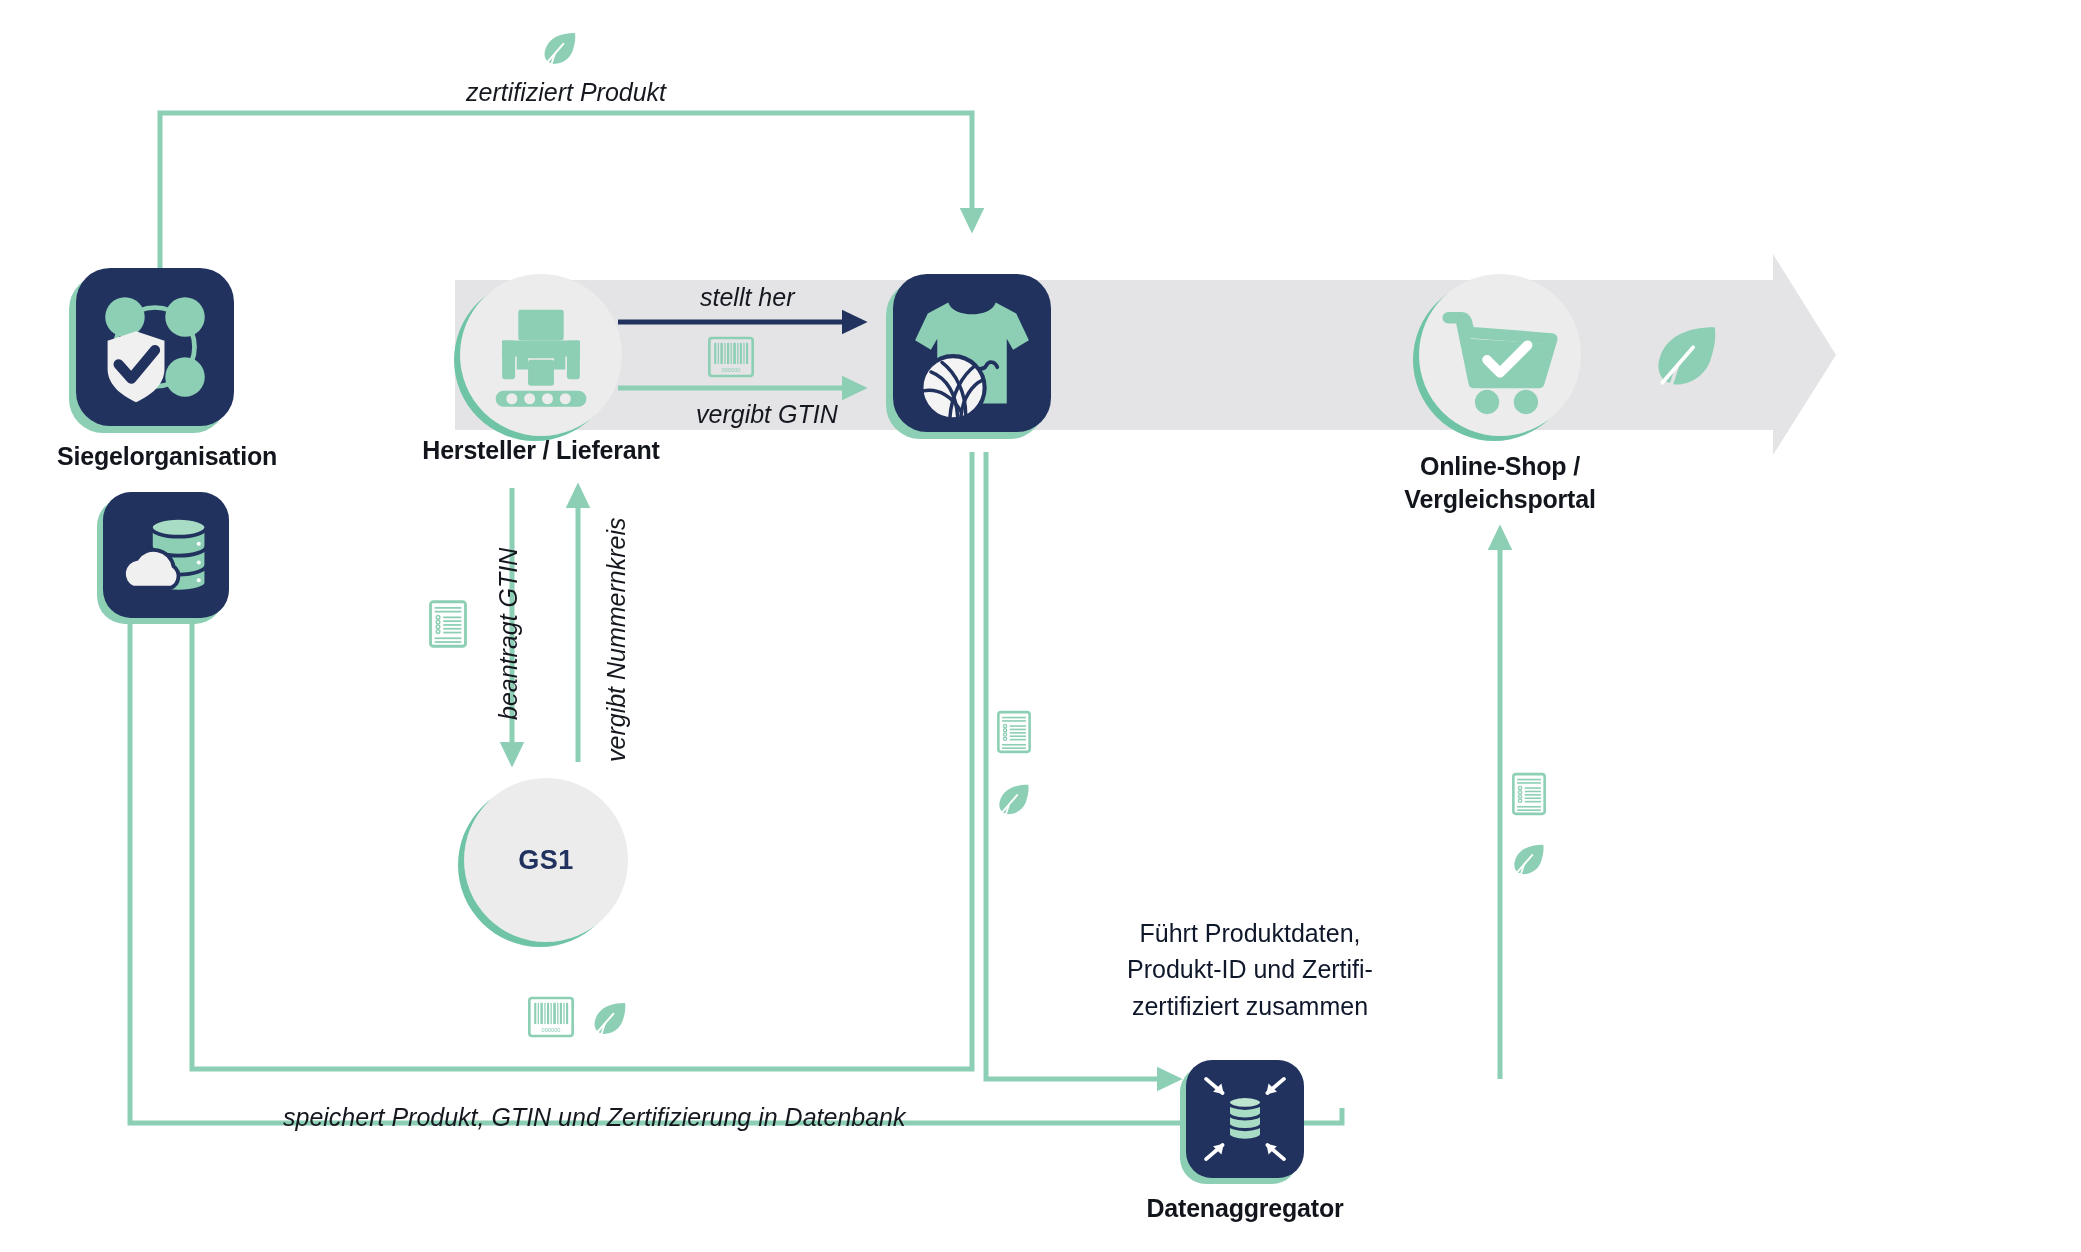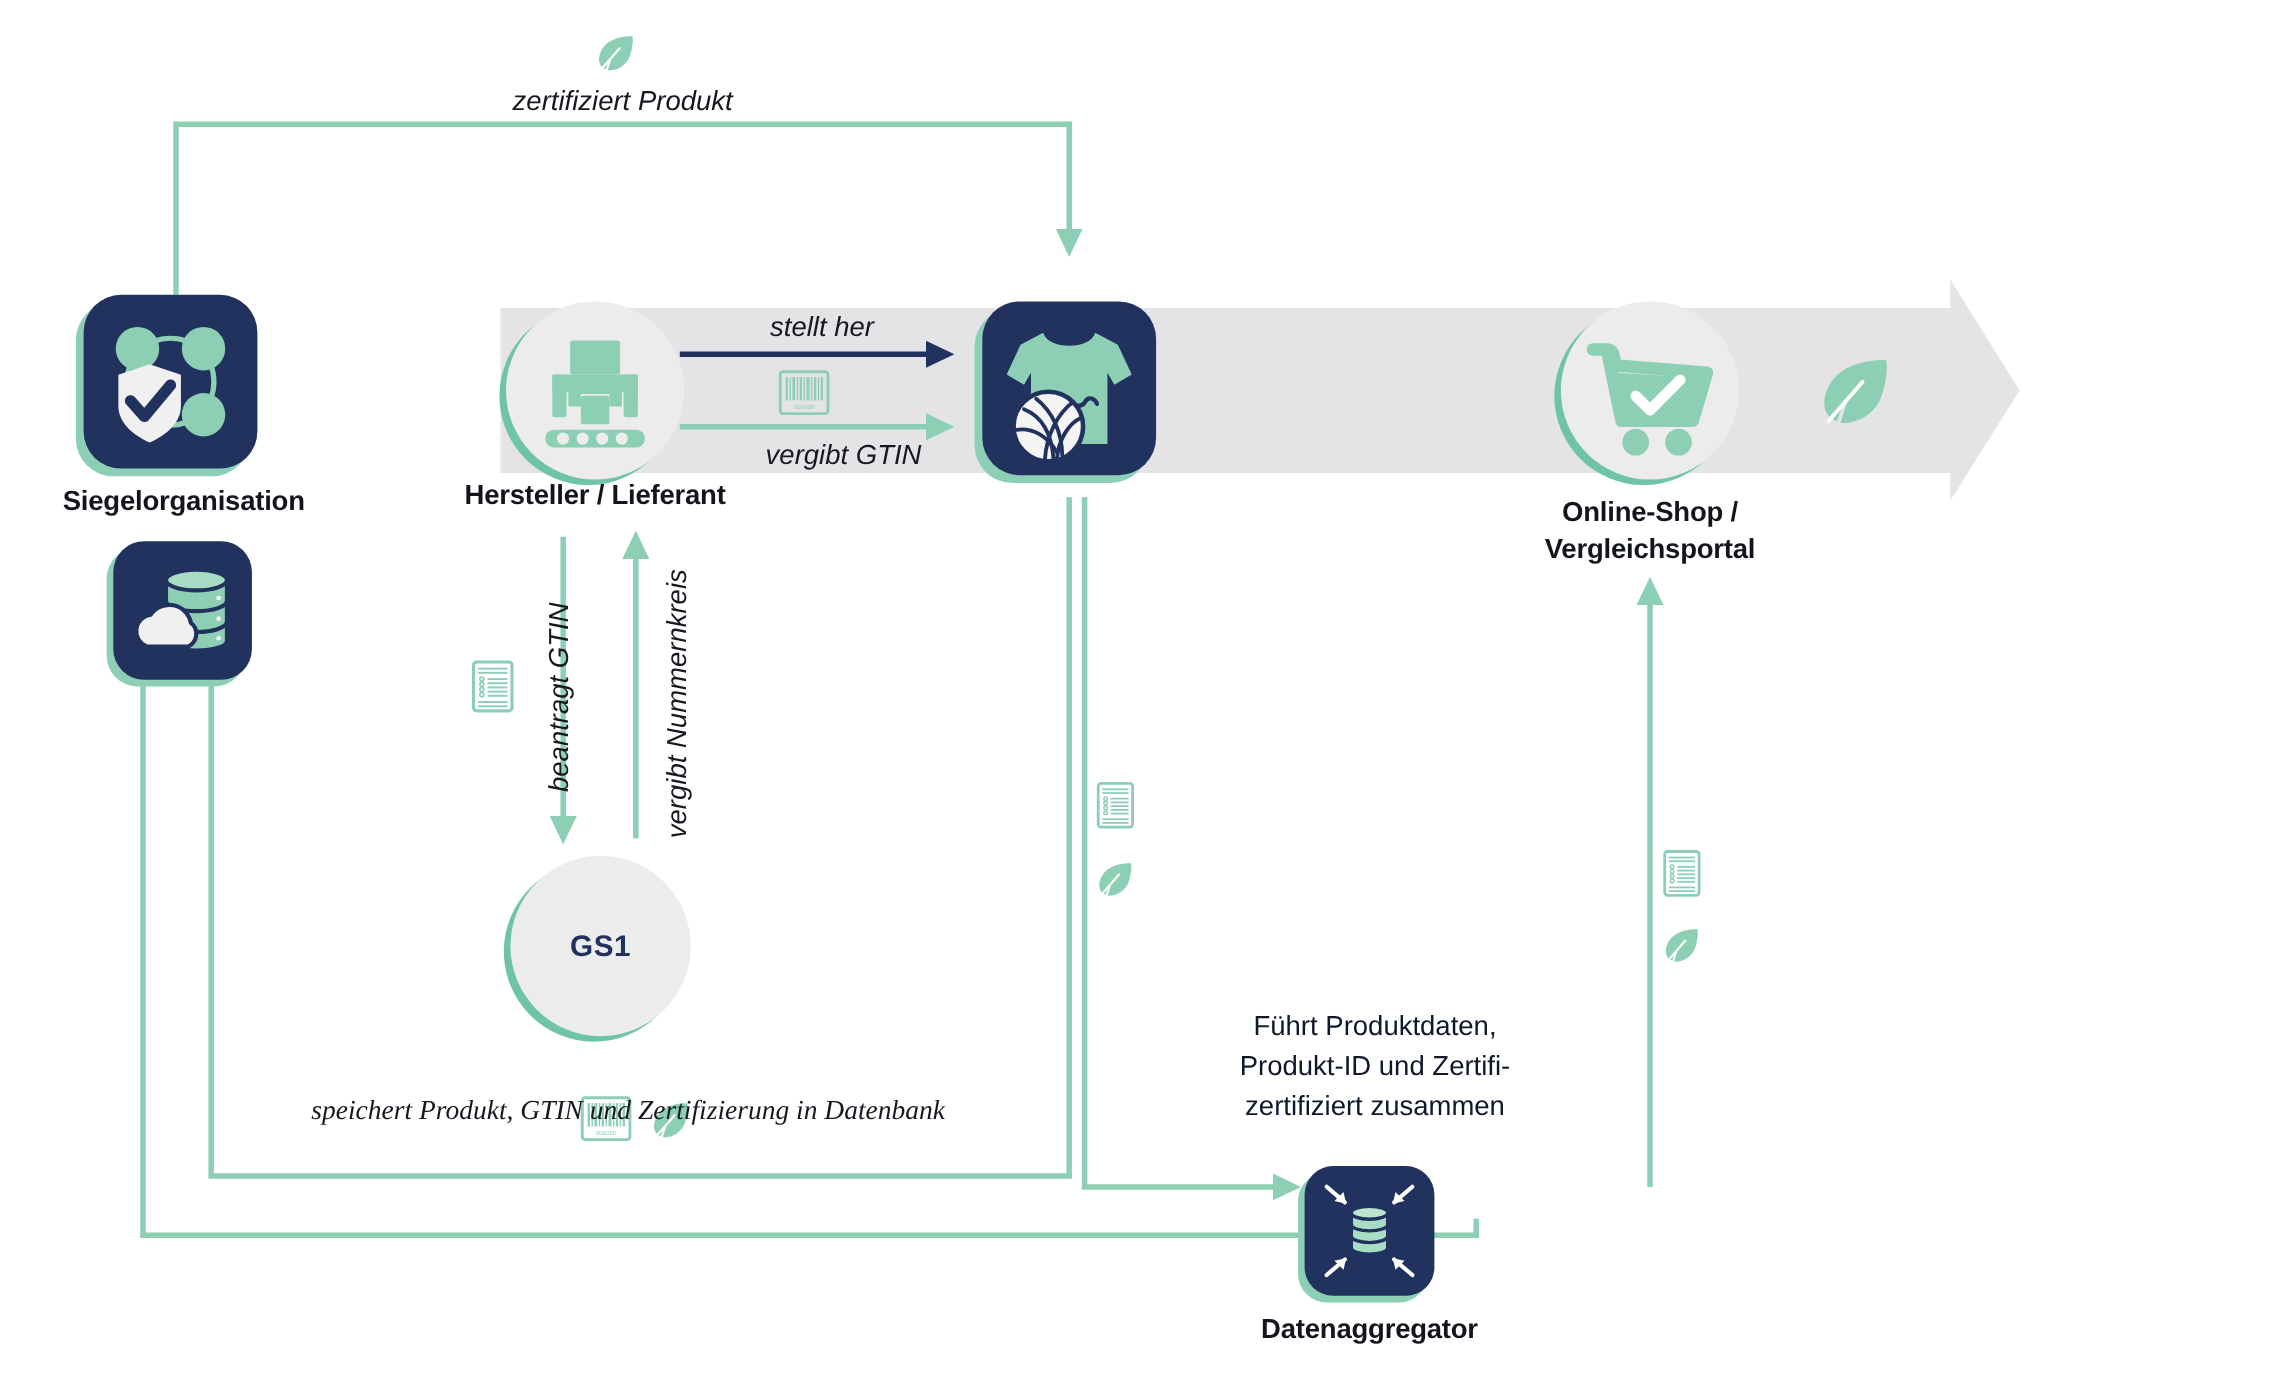--- a/index.html
+++ b/index.html
@@ -264,21 +264,21 @@
       </g>
       <text x="26" y="40" font-family="'Liberation Sans',sans-serif" font-size="6.4" fill="#8ccfb4" text-anchor="middle">000000</text>
     </svg>
   </div>
   <div class="ico" style="left:590px;top:998px;">
     <svg width="40" height="40" viewBox="0 0 48 48">
       <path d="M42 6C24 6 10 12 6 27c-2 8 2 14 7 15l4-12 2 1-4 12c10 1 20-5 24-15C42 19 43 12 42 6Z" fill="#8ccfb4"></path>
       <path d="M8 42 28 19" stroke="#ffffff" stroke-width="2.4" fill="none" stroke-linecap="round"></path>
     </svg>
   </div>
-  <div class="edge-lbl" style="left:283px;top:996px;font-family:Liberation Serif, serif;">speichert Produkt, GTIN und Zertifizierung in Datenbank</div>
+  <div class="edge-lbl" style="left:283px;top:1103px;">speichert Produkt, GTIN und Zertifizierung in Datenbank</div>
 
   <div class="ico" style="left:997px;top:710px;">
     <svg width="34" height="44" viewBox="0 0 40 50">
       <rect x="1.6" y="1.6" width="36.8" height="46.8" rx="3" fill="none" stroke="#8ccfb4" stroke-width="3"></rect>
       <g stroke="#8ccfb4" stroke-width="1.9">
         <path d="M6 8 H34"></path>
           <path d="M6 12 H34"></path>
         <path d="M15 18 H34"></path>
           <path d="M15 22 H34"></path>
         <path d="M15 26 H34"></path>

